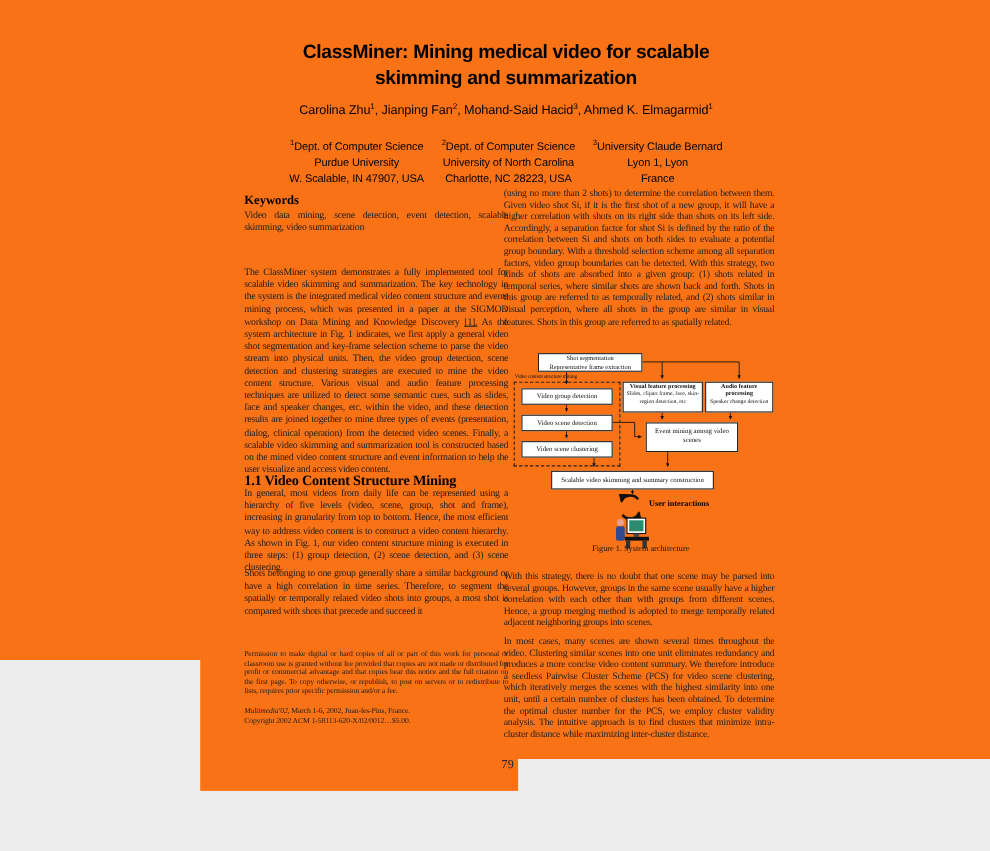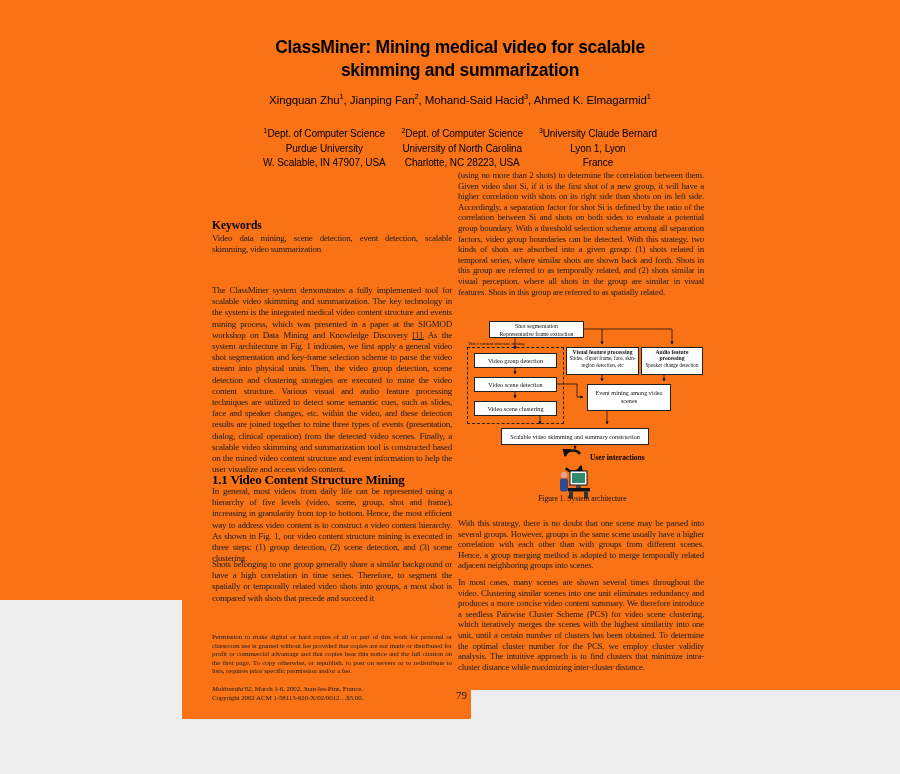--- a/index.html
+++ b/index.html
@@ -12,21 +12,21 @@
   .abs{position:absolute;}
   
   .hdr{left:210px;width:500px;text-align:center;font-family:"Liberation Sans",sans-serif;color:#000;}
   .title{top:36px;font-size:17.5px;font-weight:bold;line-height:23px;letter-spacing:-0.3px;}
   .authors{top:92px;font-size:11.5px;letter-spacing:-0.1px;}
   .authors sup{font-size:7.5px;}
   .affils{top:124px;display:flex;justify-content:center;gap:16px;font-size:10px;line-height:14.2px;letter-spacing:-0.1px;}
   .affil{text-align:center;}
   .affil sup{font-size:7px;}
   
-  .lcol{left:212px;width:240px;margin-top:43px;}
+  .lcol{left:222px;width:240px;}
   .rcol{left:458px;width:246px;}
   .body-l{font-size:9px;letter-spacing:-0.25px;line-height:11.2px;text-align:justify;}
   .body-r{font-size:8.8px;letter-spacing:-0.2px;line-height:10.6px;text-align:justify;}
   .h-serif{font-weight:bold;color:#000;}
   .kw-h{font-size:11.5px;}
   .s1-h{font-size:12px;letter-spacing:-0.2px;}
   .s11-h{font-size:13px;letter-spacing:-0.2px;}
   .ref-link{text-decoration:underline;}
   .perm{font-size:7px;letter-spacing:-0.1px;line-height:8.5px;text-align:justify;}
   .vline{font-size:7px;letter-spacing:-0.1px;line-height:8.5px;}
@@ -50,21 +50,21 @@
   <div class="gray" id="grayLeft"></div>
   <div class="gray" id="grayBR"></div>
   <div class="gray" id="grayBottom"></div>
 
   <div class="abs hdr title">
     <div>ClassMiner: Mining medical video for scalable</div>
     <div>skimming and summarization</div>
   </div>
 
   <div class="abs hdr authors">
-    <span>Xingquan Zhu</span><sup>1</sup><span>, Jianping Fan</span><sup>2</sup><span>, Mohand-Said Hacid</span><sup>3</sup><span>, Ahmed K. Elmagarmid</span><sup>1</sup>
+    <span>Carolina Zhu</span><sup>1</sup><span>, Jianping Fan</span><sup>2</sup><span>, Mohand-Said Hacid</span><sup>3</sup><span>, Ahmed K. Elmagarmid</span><sup>1</sup>
   </div>
 
   <div class="abs hdr affils">
     <div class="affil">
       <div><sup>1</sup><span>Dept. of Computer Science</span></div>
       <div>Purdue University</div>
       <div>W. Scalable, IN 47907, USA</div>
     </div>
     <div class="affil">
       <div><sup>2</sup><span>Dept. of Computer Science</span></div>

